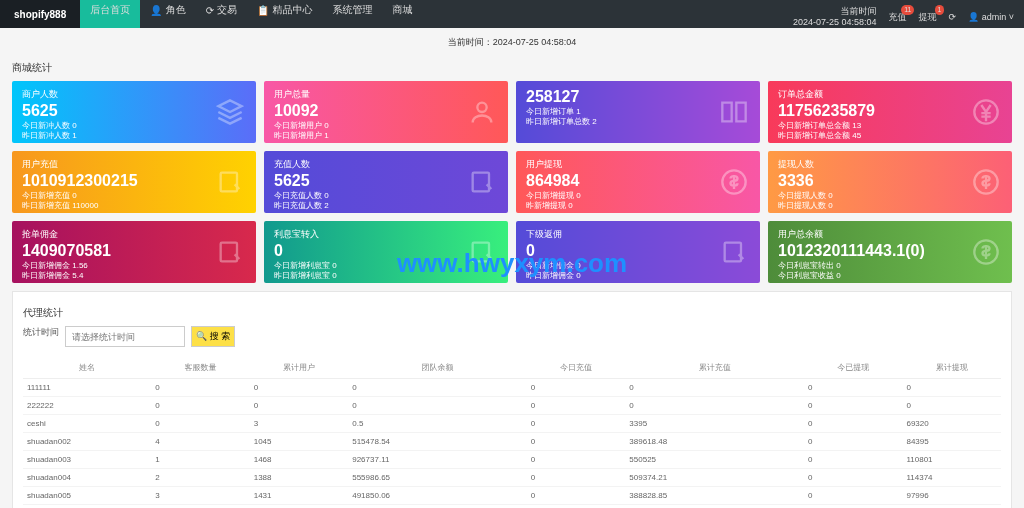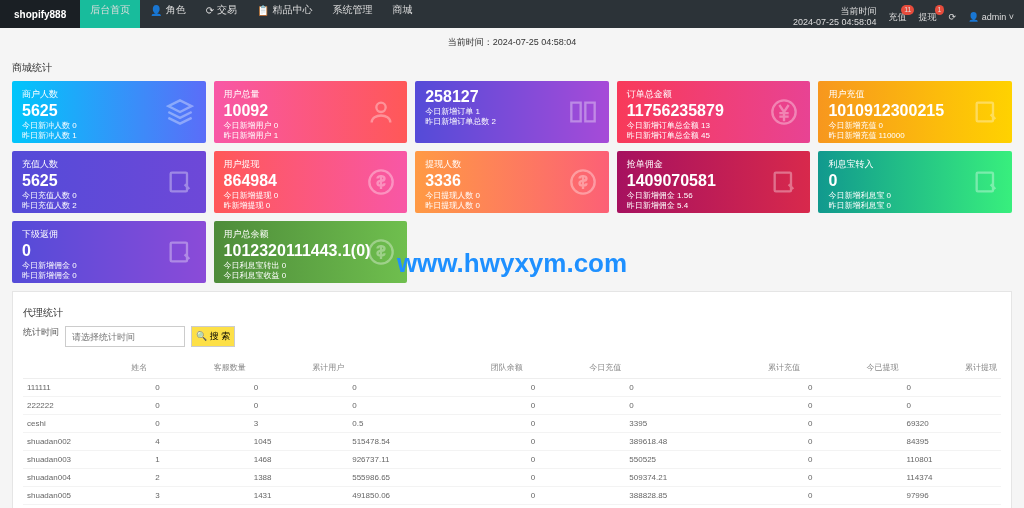--- a/index.html
+++ b/index.html
@@ -9,21 +9,21 @@
 .nav-item{padding:0 10px;height:36px;display:flex;align-items:center;cursor:pointer;gap:3px}
 .nav-item.active{background:#18bc9c}
 .spacer{flex:1}
 .hdr-right{display:flex;align-items:center;gap:12px;padding-right:10px;font-size:9px}
 .time-blk{text-align:right;line-height:1.2}
 .badge-wrap{position:relative}
 .badge{position:absolute;top:-6px;right:-8px;background:#e74c3c;border-radius:6px;font-size:7px;padding:0 3px;line-height:10px}
 .subhead{text-align:center;font-size:9px;color:#333;padding:8px 0}
 .content{padding:0 12px}
 .section-title{font-size:10px;color:#333;margin:4px 0 6px}
-.cards{display:grid;grid-template-columns:repeat(5,1fr);gap:8px;margin-bottom:8px}
+.cards{display:grid;grid-template-columns:repeat(4,1fr);gap:8px;margin-bottom:8px}
 .card{height:62px;border-radius:2px;color:#fff;padding:7px 10px;position:relative;overflow:hidden}
 .card .t{font-size:9px;margin-bottom:1px}
 .card .v{font-size:16px;font-weight:bold;margin-bottom:1px}
 .card .l1,.card .l2{font-size:8px;line-height:1.3}
 .card .ico{position:absolute;right:12px;top:50%;transform:translateY(-50%);width:28px;height:28px;opacity:.35}
 .g1{background:linear-gradient(90deg,#00c6fb,#5b6df8)}
 .g2{background:linear-gradient(90deg,#f857a6,#ff5858)}
 .g3{background:linear-gradient(90deg,#544bd8,#a64bd8)}
 .g4{background:linear-gradient(90deg,#f83a5a,#e84393)}
 .g5{background:linear-gradient(90deg,#f7971e,#ffd200);color:#fff}
@@ -33,21 +33,21 @@
 .g9{background:linear-gradient(90deg,#a6115f,#d8294c)}
 .g10{background:linear-gradient(90deg,#11998e,#38ef7d)}
 .g11{background:linear-gradient(90deg,#544bd8,#8b4bd8)}
 .g12{background:linear-gradient(90deg,#4e8c3a,#6fbf4e)}
 .panel{background:#fff;border:1px solid #e5e5e5;padding:10px;margin-top:6px}
 .filter{display:flex;gap:6px;margin:6px 0 10px}
 .filter-lbl{font-size:9px;color:#555}
 .dt-input{border:1px solid #ccc;padding:2px 6px;font-size:9px;width:120px;color:#999}
 .btn{border:1px solid #ccc;background:#fde047;padding:3px 4px;font-size:9px;cursor:pointer}
 table{width:100%;border-collapse:collapse;font-size:8px;color:#666}
-th{text-align:right;padding:5px 4px;border-bottom:1px solid #eee;font-weight:normal;color:#888}
+th{text-align:center;padding:5px 4px;border-bottom:1px solid #eee;font-weight:normal;color:#888}
 td{padding:4px 4px;border-bottom:1px solid #f3f3f3}
 .watermark{position:absolute;top:248px;left:50%;transform:translateX(-50%);color:#1e90ff;font-size:26px;font-weight:bold;pointer-events:none;z-index:10}
 </style>
 </head>
 <body>
 
 <div class="header">
   <div class="brand">shopify888</div>
   <div id="nav" style="display:flex">
       <div class="nav-item active">

